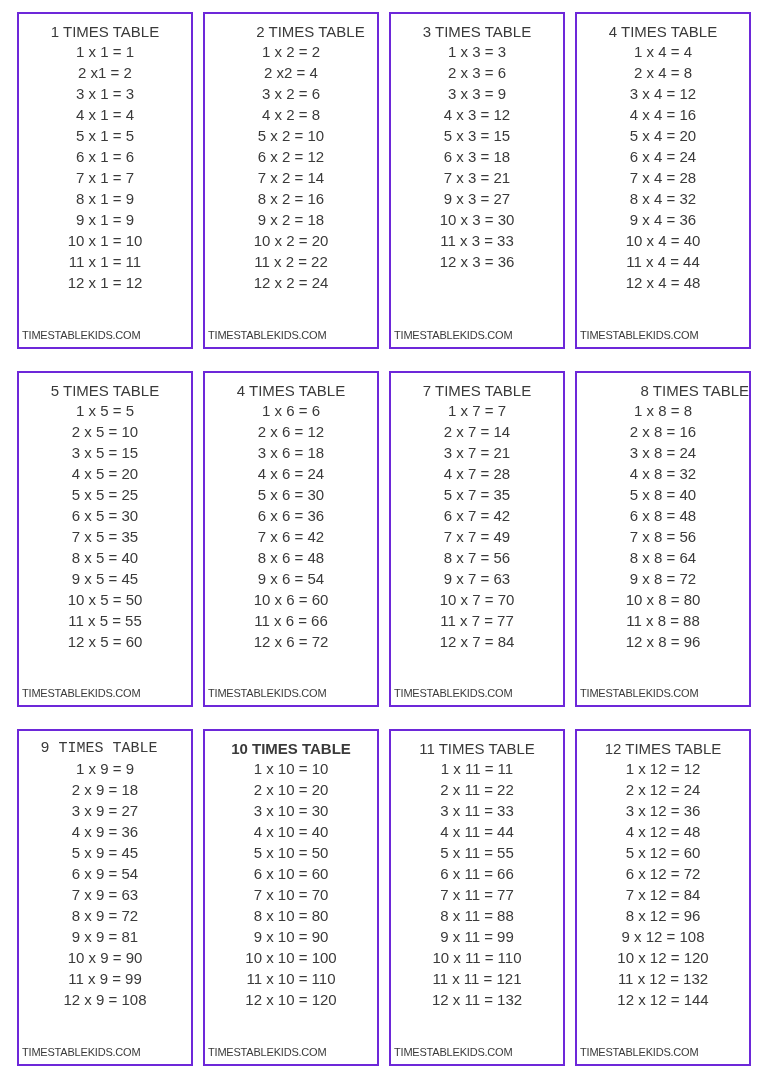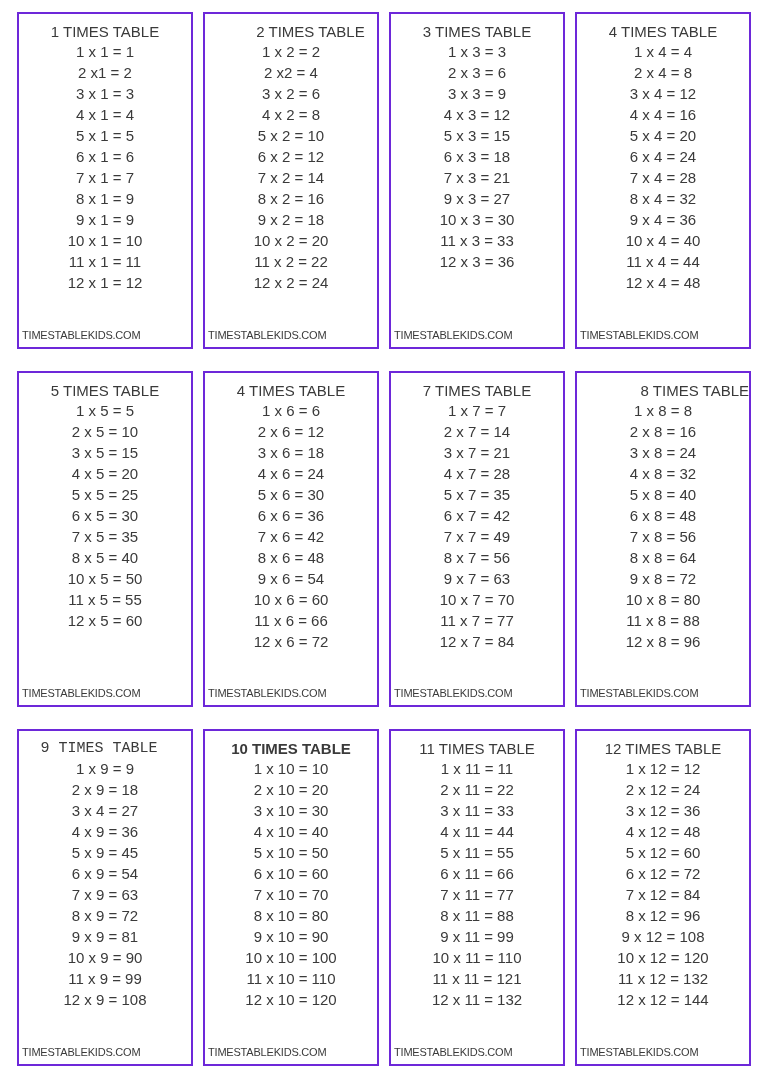--- a/index.html
+++ b/index.html
@@ -139,20 +139,21 @@
     <h2 class="card-title" style="font-weight:normal;margin:9px 0 0 0;">5 TIMES TABLE</h2>
     <div class="rows">
         <div class="row">1 x 5 = 5</div>
         <div class="row">2 x 5 = 10</div>
         <div class="row">3 x 5 = 15</div>
         <div class="row">4 x 5 = 20</div>
         <div class="row">5 x 5 = 25</div>
         <div class="row">6 x 5 = 30</div>
         <div class="row">7 x 5 = 35</div>
         <div class="row">8 x 5 = 40</div>
+        <div class="row">9 x 5 = 45</div>
         <div class="row">10 x 5 = 50</div>
         <div class="row">11 x 5 = 55</div>
         <div class="row">12 x 5 = 60</div>
       </div>
     <div class="card-footer">TIMESTABLEKIDS.COM</div>
   </section>
 
   <section class="card">
     <h2 class="card-title" style="font-weight:normal;margin:9px 0 0 0;">4 TIMES TABLE</h2>
     <div class="rows">
@@ -208,21 +209,21 @@
         <div class="row">12 x 8 = 96</div>
       </div>
     <div class="card-footer">TIMESTABLEKIDS.COM</div>
   </section>
 
   <section class="card">
     <h2 class="card-title" style="font-weight:normal;margin:9px 12px 0 0;font-family:Liberation Mono, monospace;">9 TIMES TABLE</h2>
     <div class="rows">
         <div class="row">1 x 9 = 9</div>
         <div class="row">2 x 9 = 18</div>
-        <div class="row">3 x 4 = 27</div>
+        <div class="row">3 x 9 = 27</div>
         <div class="row">4 x 9 = 36</div>
         <div class="row">5 x 9 = 45</div>
         <div class="row">6 x 9 = 54</div>
         <div class="row">7 x 9 = 63</div>
         <div class="row">8 x 9 = 72</div>
         <div class="row">9 x 9 = 81</div>
         <div class="row">10 x 9 = 90</div>
         <div class="row">11 x 9 = 99</div>
         <div class="row">12 x 9 = 108</div>
       </div>

